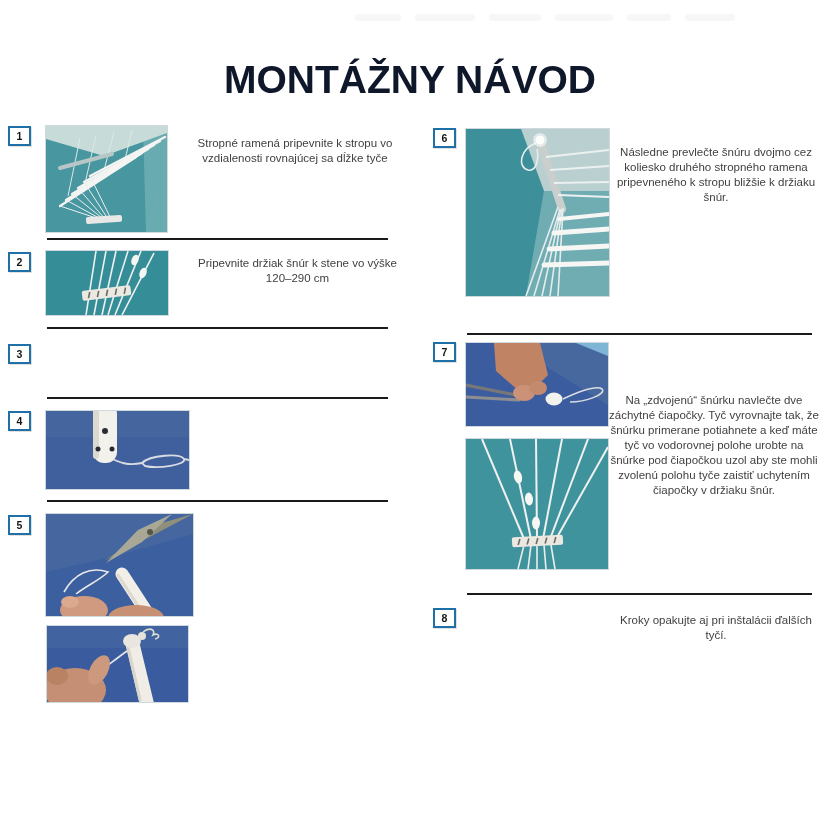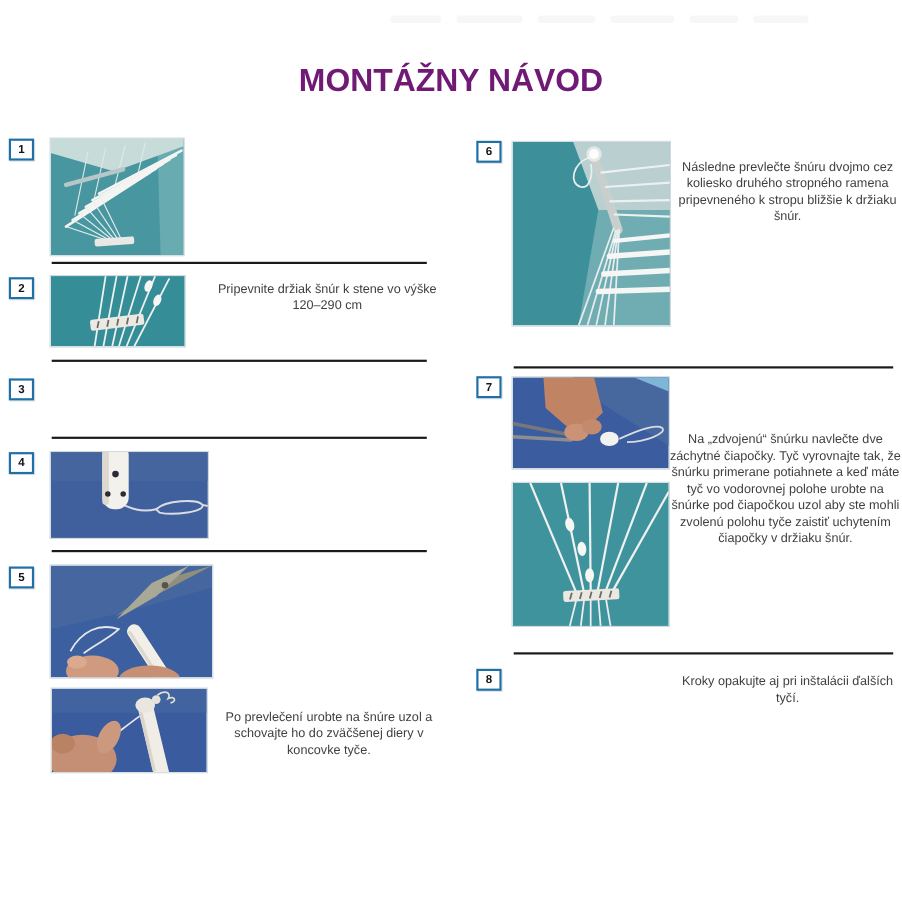--- a/index.html
+++ b/index.html
@@ -1,19 +1,19 @@
 <!DOCTYPE html>
 <html><head>
 <meta charset="utf-8">
 <style>
   html,body{margin:0;padding:0;background:#ffffff;}
   .page{position:relative;width:820px;height:820px;background:#ffffff;overflow:hidden;
         font-family:"Liberation Sans","DejaVu Sans",sans-serif;}
   .title{position:absolute;left:0;top:58px;width:820px;margin:0;text-align:center;
-         font-size:29px;font-weight:bold;color:#701a75;letter-spacing:0px;}
+         font-size:39px;font-weight:bold;color:#0f172a;letter-spacing:0px;}
   .watermark{position:absolute;left:355px;top:14px;height:10px;display:flex;gap:14px;opacity:.55;}
   .watermark i{display:block;height:7px;border-radius:3px;background:#f1f1f1;}
   .badge{position:absolute;width:19px;height:16px;border:2px solid #2070a8;background:#ffffff;
          color:#151515;font-size:10.5px;font-weight:bold;display:flex;align-items:center;
          justify-content:center;box-shadow:1px 1px 0 rgba(0,0,0,0.12);}
   .step-text{position:absolute;font-size:11.5px;line-height:1.3;color:#3f3f3f;text-align:center;}
   .divider{position:absolute;height:2px;background:#1a1a1a;}
   .photo{position:absolute;overflow:hidden;border:1px solid rgba(120,150,160,0.35);}
   .photo svg{display:block;}
 </style>
@@ -58,20 +58,21 @@
         <line x1="14" y1="80" x2="50" y2="92"></line>
           <line x1="20" y1="74" x2="53" y2="92"></line>
         <line x1="26" y1="68" x2="56" y2="92"></line>
           <line x1="32" y1="62" x2="59" y2="93"></line>
         <line x1="38" y1="56" x2="62" y2="93"></line>
           <line x1="44" y1="50" x2="65" y2="93"></line>
       </g>
       <rect x="40" y="90" width="36" height="7" rx="2" fill="#e8e8e6" transform="rotate(-4 58 93)"></rect>
     </svg>
   </div>
+  <div class="step-text" style="left:190px;top:136px;width:210px">Stropné ramená pripevnite k stropu vo vzdialenosti rovnajúcej sa dĺžke tyče</div>
   <div class="divider" style="left:47px;top:238px;width:341px"></div>
 
   <div class="badge" style="left:8px;top:252px">2</div>
   <div class="photo" style="left:45px;top:250px;width:122px;height:64px">
     <svg width="122" height="64" viewBox="0 0 122 64" xmlns="http://www.w3.org/2000/svg">
       <rect width="122" height="64" fill="#358d97"></rect>
       <g stroke="#eef2f1" stroke-width="1.6">
         <line x1="50" y1="0" x2="40" y2="64"></line>
           <line x1="60" y1="0" x2="48" y2="64"></line>
         <line x1="70" y1="0" x2="56" y2="64"></line>
@@ -143,21 +144,20 @@
       <line x1="86" y1="20" x2="100" y2="78" stroke="#f0ede6" stroke-width="14" stroke-linecap="round"></line>
       <line x1="81" y1="21" x2="93" y2="74" stroke="#d9d5ca" stroke-width="3" stroke-linecap="round"></line>
       <ellipse cx="85" cy="15" rx="9" ry="7" fill="#e9e6df"></ellipse>
       <circle cx="95" cy="10" r="4" fill="#e5e2da"></circle>
       <path d="M44,52 C58,42 70,32 80,25" stroke="#e6e8ea" stroke-width="1.6" fill="none"></path>
       <ellipse cx="28" cy="64" rx="31" ry="22" fill="#c48f74"></ellipse>
       <ellipse cx="52" cy="44" rx="9" ry="16" fill="#cd997e" transform="rotate(28 52 44)"></ellipse>
       <ellipse cx="10" cy="50" rx="11" ry="9" fill="#b98263"></ellipse>
     </svg>
   </div>
-  <div class="step-text" style="left:192px;top:645px;width:214px">Po prevlečení urobte na šnúre uzol a schovajte ho do zväčšenej diery v koncovke tyče.</div>
 
   <div class="badge" style="left:433px;top:128px">6</div>
   <div class="photo" style="left:465px;top:128px;width:143px;height:167px">
     <svg width="143" height="167" viewBox="0 0 143 167" xmlns="http://www.w3.org/2000/svg">
       <rect width="143" height="167" fill="#8fbcc0"></rect>
       <polygon points="55,0 143,0 143,62 78,62" fill="#b9cfd0"></polygon>
       <polygon points="78,62 143,62 143,167 60,167" fill="#6fadb3"></polygon>
       <polygon points="0,0 55,0 78,62 60,167 0,167" fill="#3d8f99"></polygon>
       <path d="M70,14 C54,20 51,38 62,41 C71,43 73,28 71,20" stroke="#e9efee" stroke-width="1.6" fill="none"></path>
       <line x1="74" y1="12" x2="96" y2="80" stroke="#c9cfcd" stroke-width="8" stroke-linecap="round"></line>

